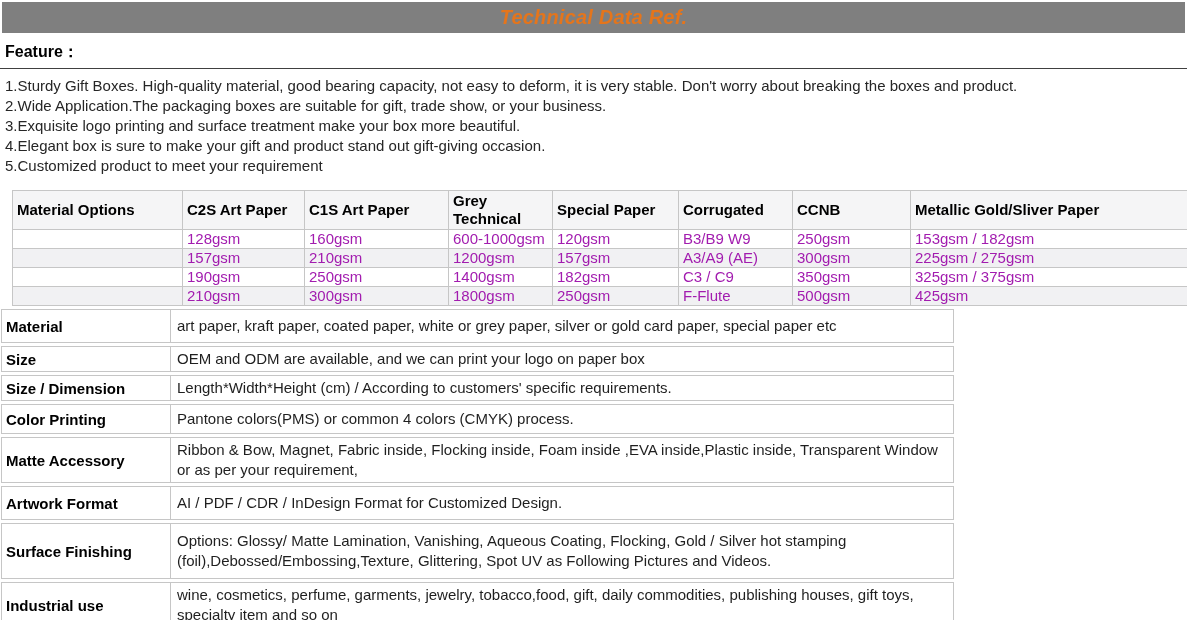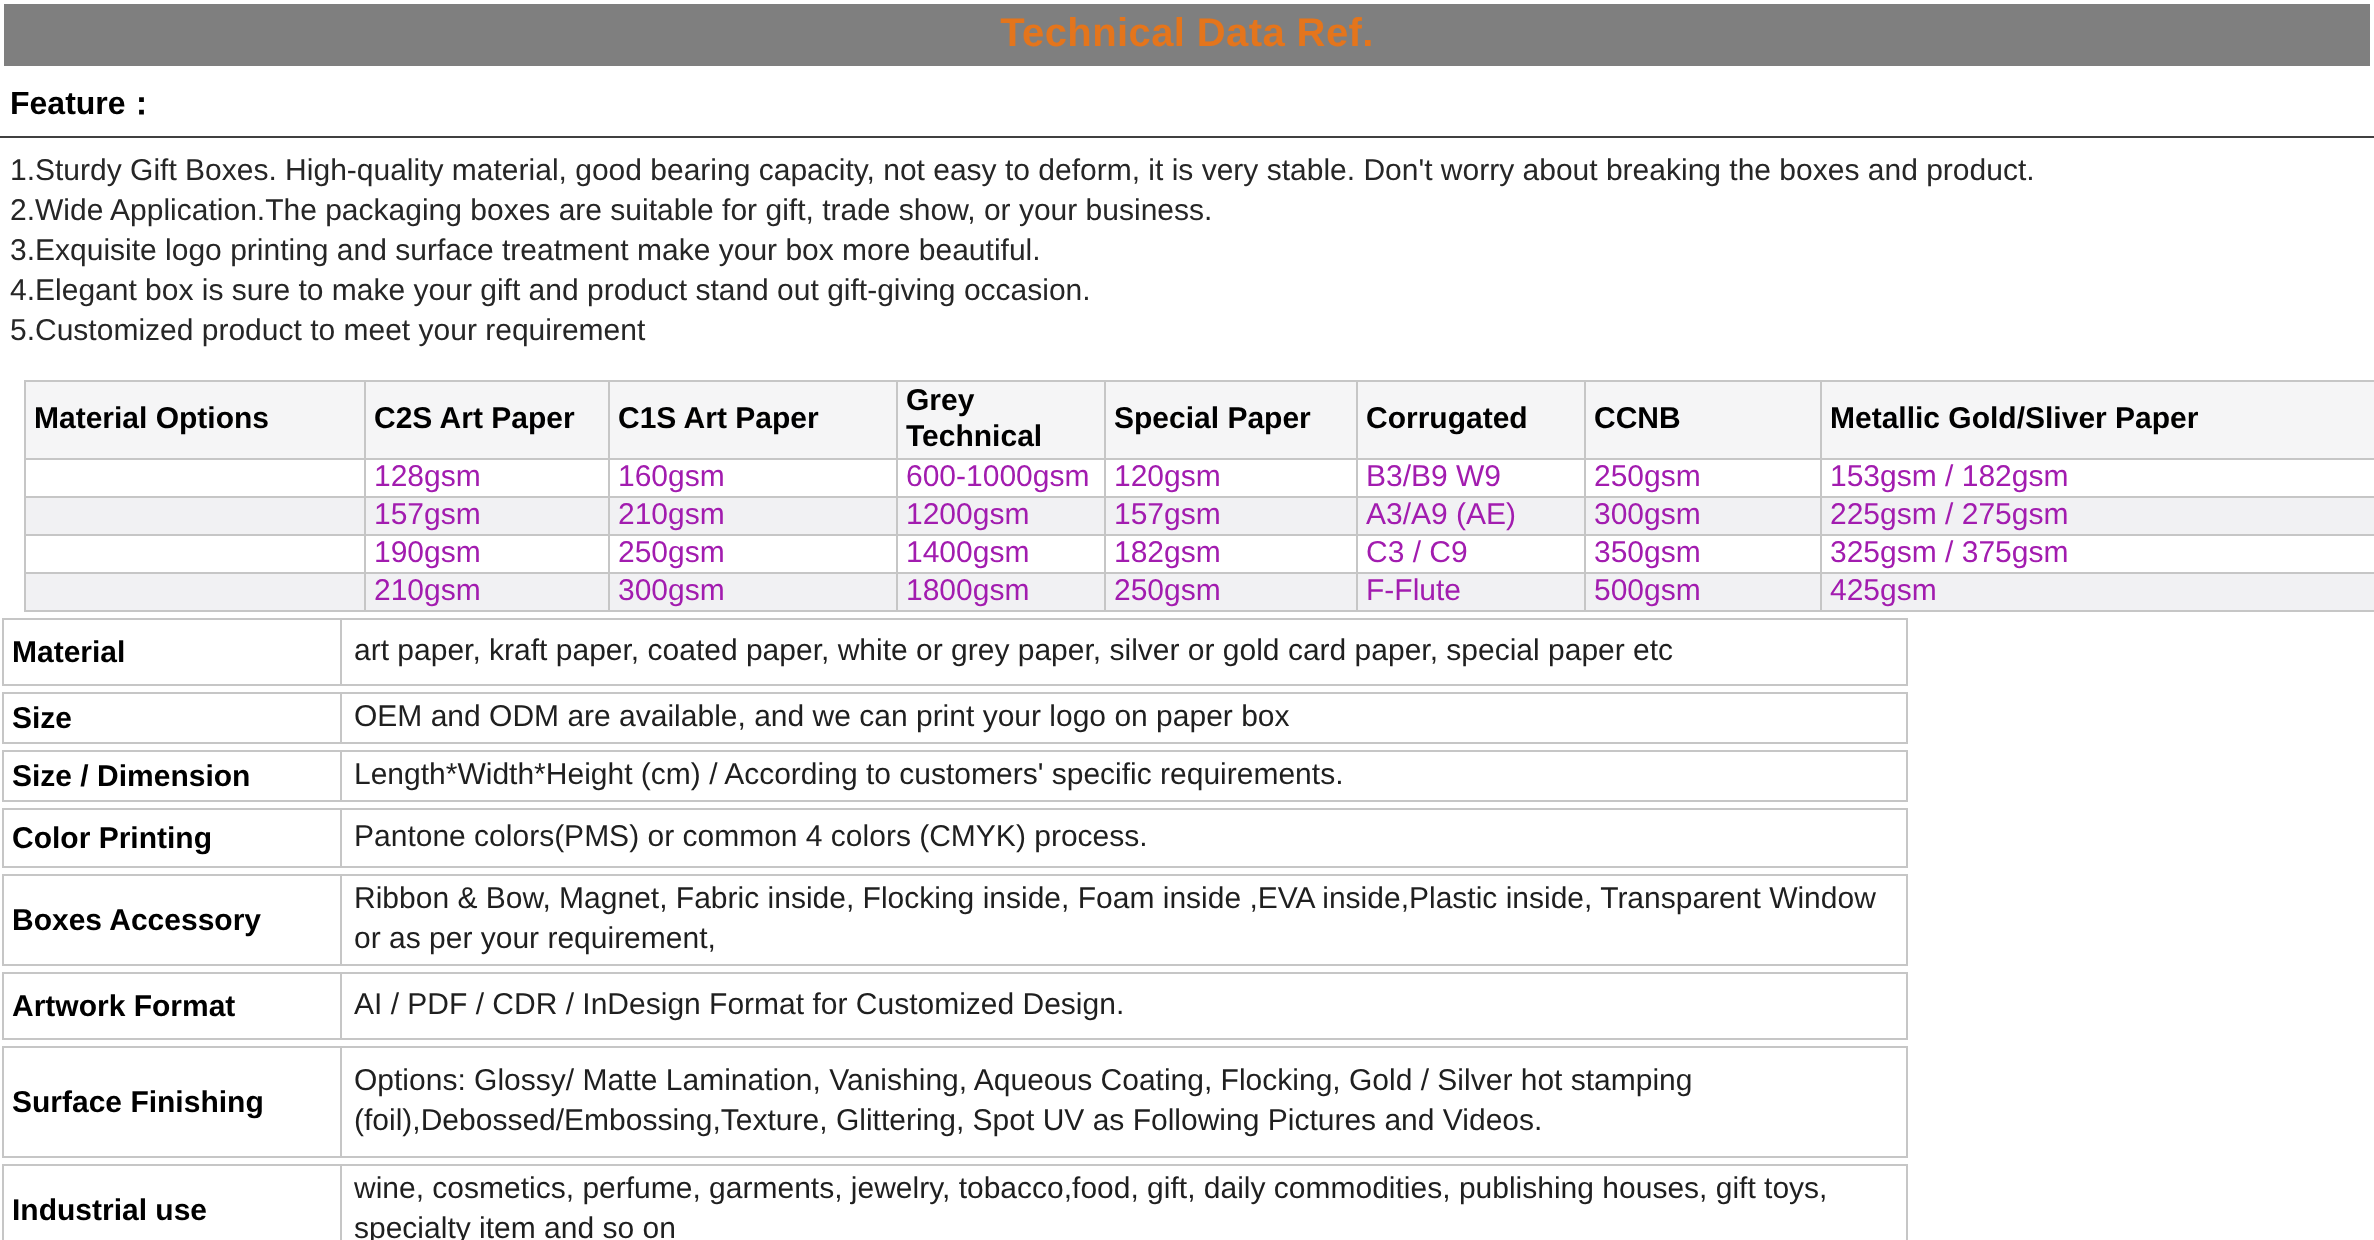--- a/index.html
+++ b/index.html
@@ -18,21 +18,21 @@
     color:var(--text);
   }
   .page{width:1187px;height:620px;background:#fff;}
 
   
   .title-bar{
     margin:2px 2px 0 2px;height:31px;background:var(--bar-bg);
     display:flex;align-items:center;justify-content:center;
   }
   .title-bar h1{
-    font-size:20px;font-weight:bold;color:var(--accent);letter-spacing:.2px;
+    font-size:20px;font-weight:bold;color:var(--accent);letter-spacing:.2px;font-style:italic;
   }
 
   
   .feature-heading{
     padding:9px 5px 5px 5px;border-bottom:1px solid #404040;
     font-size:16px;font-weight:bold;color:#000;
   }
 
   
   .feature-list{padding:7px 5px 0 5px;}
@@ -174,21 +174,21 @@
       </div>
       <div class="spec-row">
         <div class="spec-label">Size / Dimension</div>
         <div class="spec-value">Length*Width*Height (cm) / According to customers' specific requirements.</div>
       </div>
       <div class="spec-row">
         <div class="spec-label">Color Printing</div>
         <div class="spec-value">Pantone colors(PMS) or common 4 colors (CMYK) process.</div>
       </div>
       <div class="spec-row">
-        <div class="spec-label">Boxes Accessory</div>
+        <div class="spec-label">Matte Accessory</div>
         <div class="spec-value">Ribbon &amp; Bow, Magnet, Fabric inside, Flocking inside, Foam inside ,EVA inside,Plastic inside, Transparent Window or as per your requirement,</div>
       </div>
       <div class="spec-row">
         <div class="spec-label">Artwork Format</div>
         <div class="spec-value">AI / PDF / CDR / InDesign Format for Customized Design.</div>
       </div>
       <div class="spec-row">
         <div class="spec-label">Surface Finishing</div>
         <div class="spec-value">Options: Glossy/ Matte Lamination, Vanishing, Aqueous Coating, Flocking, Gold / Silver hot stamping (foil),Debossed/Embossing,Texture, Glittering, Spot UV as Following Pictures and Videos.</div>
       </div>

